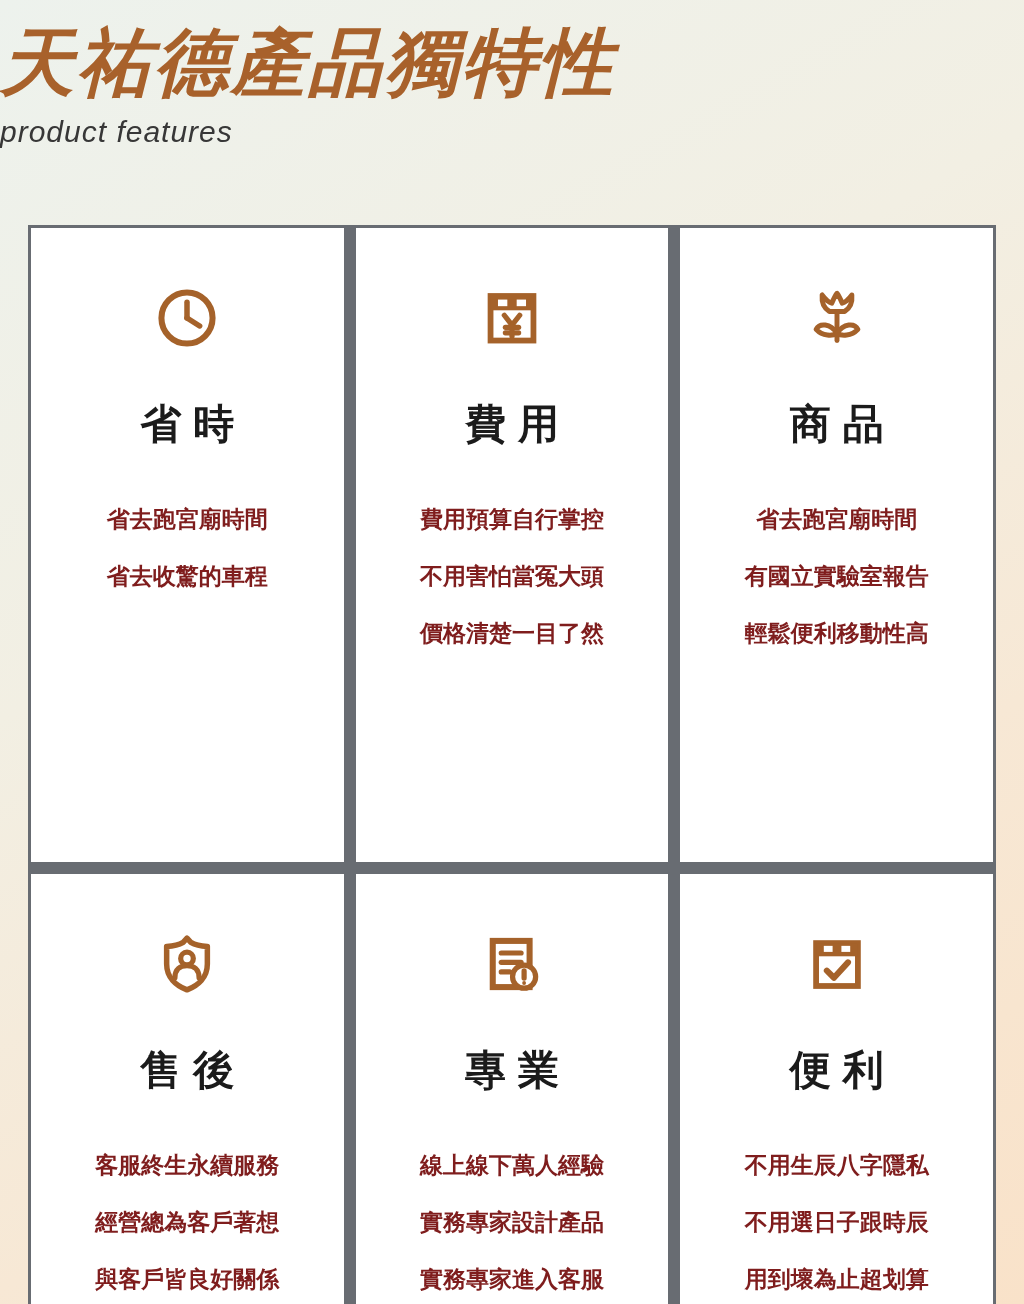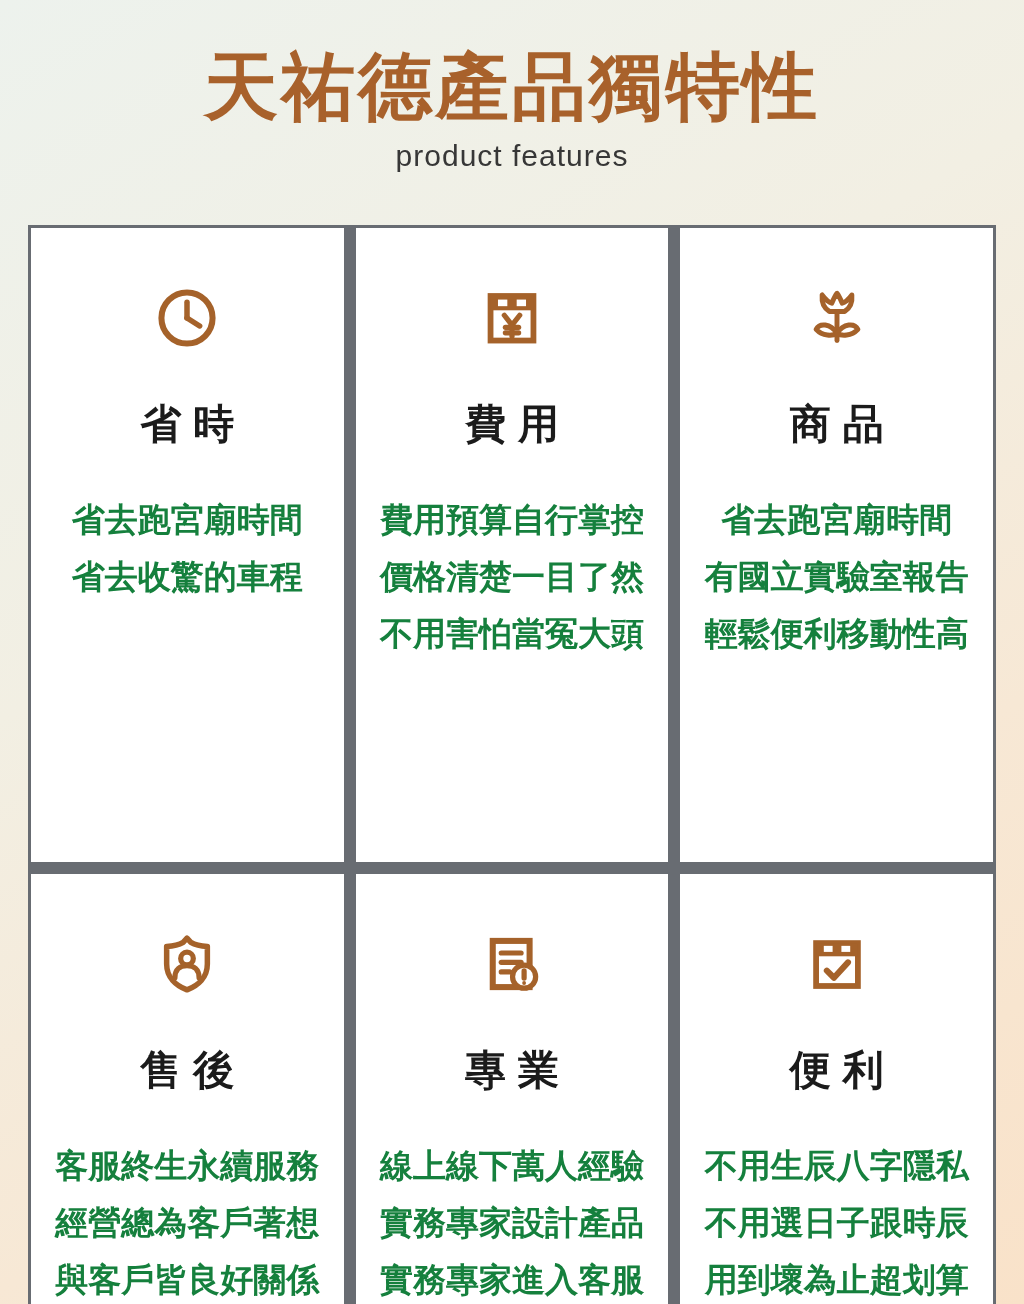--- a/index.html
+++ b/index.html
@@ -4,21 +4,21 @@
 <style>
   html,body{margin:0;padding:0;}
   body{
     width:1024px;height:1304px;overflow:hidden;
     font-family:"Liberation Sans","DejaVu Sans",sans-serif;
   }
   .page{
     position:relative;width:1024px;height:1304px;
     background:linear-gradient(150deg,#edf2ed 0%,#f2efe3 38%,#f7e8d5 68%,#f9e2c9 100%);
   }
-  .header{ text-align:center; padding-top:44px; }
+  .header{ text-align:left; padding-top:20px;font-style:italic; }
   .title{
     font-size:74px;font-weight:bold;color:#a8612b;letter-spacing:3px;
     line-height:1.15;
   }
   .subtitle{
     margin-top:10px;font-size:30px;color:#373737;letter-spacing:1px;
   }
   .grid{
     position:absolute;left:28px;top:225px;width:968px;height:1286px;
     display:grid;grid-template-columns:1fr 1fr 1fr;grid-template-rows:1fr 1fr;
@@ -29,21 +29,21 @@
     padding-top:56px;box-sizing:border-box;
   }
   .icon-wrap{height:68px;display:flex;align-items:center;justify-content:center;}
   .icon-wrap svg{width:66px;height:66px;}
   .heading{
     margin-top:50px;font-size:41px;font-weight:bold;color:#1b1b1b;
     letter-spacing:12px;padding-left:12px;line-height:1.1;
   }
   .lines{margin-top:44px;text-align:center;}
   .line{
-    font-size:33px;font-weight:600;color:#15803d;line-height:57px;
+    font-size:23px;font-weight:600;color:#7f1d1d;line-height:57px;
     white-space:nowrap;
   }
   .line:empty{display:none;}
 </style>
 </head>
 <body>
 
 <div class="page">
 
   <div class="header">
@@ -78,22 +78,22 @@
           <path d="M9.2 11 L12 14.6" stroke-width="1.9"></path>
           <path d="M14.8 11 L12 14.6" stroke-width="1.9"></path>
           <path d="M12 14.6 L12 18.6" stroke-width="1.9"></path>
           <path d="M9.6 15.4 L14.4 15.4" stroke-width="1.9"></path>
           <path d="M9.6 17.4 L14.4 17.4" stroke-width="1.9"></path>
         </svg>
       </div>
       <div class="heading">費用</div>
       <div class="lines">
           <div class="line">費用預算自行掌控</div>
+          <div class="line">不用害怕當冤大頭</div>
           <div class="line">價格清楚一目了然</div>
-          <div class="line">不用害怕當冤大頭</div>
         </div>
     </div>
 
     <div class="card">
       <div class="icon-wrap">
         <svg viewBox="0 0 24 24" fill="none" stroke="#a5622a" stroke-width="1.8" stroke-linecap="round" stroke-linejoin="round">
           <path d="M6.6 3.6 Q6.2 7.6 9.2 9.6 L14.8 9.6 Q17.8 7.6 17.4 3.6 Q15.4 6.2 13.9 6.6 Q12.8 4.1 12 3 Q11.2 4.1 10.1 6.6 Q8.6 6.2 6.6 3.6 Z"></path>
           <path d="M12 9.6 L12 20.2"></path>
           <path d="M12 17.6 C9.6 13.8 5.6 13.8 4.4 16.1 C6.8 18.7 10.4 18.6 12 17.6 Z"></path>
           <path d="M12 17.6 C14.4 13.8 18.4 13.8 19.6 16.1 C17.2 18.7 13.6 18.6 12 17.6 Z"></path>

